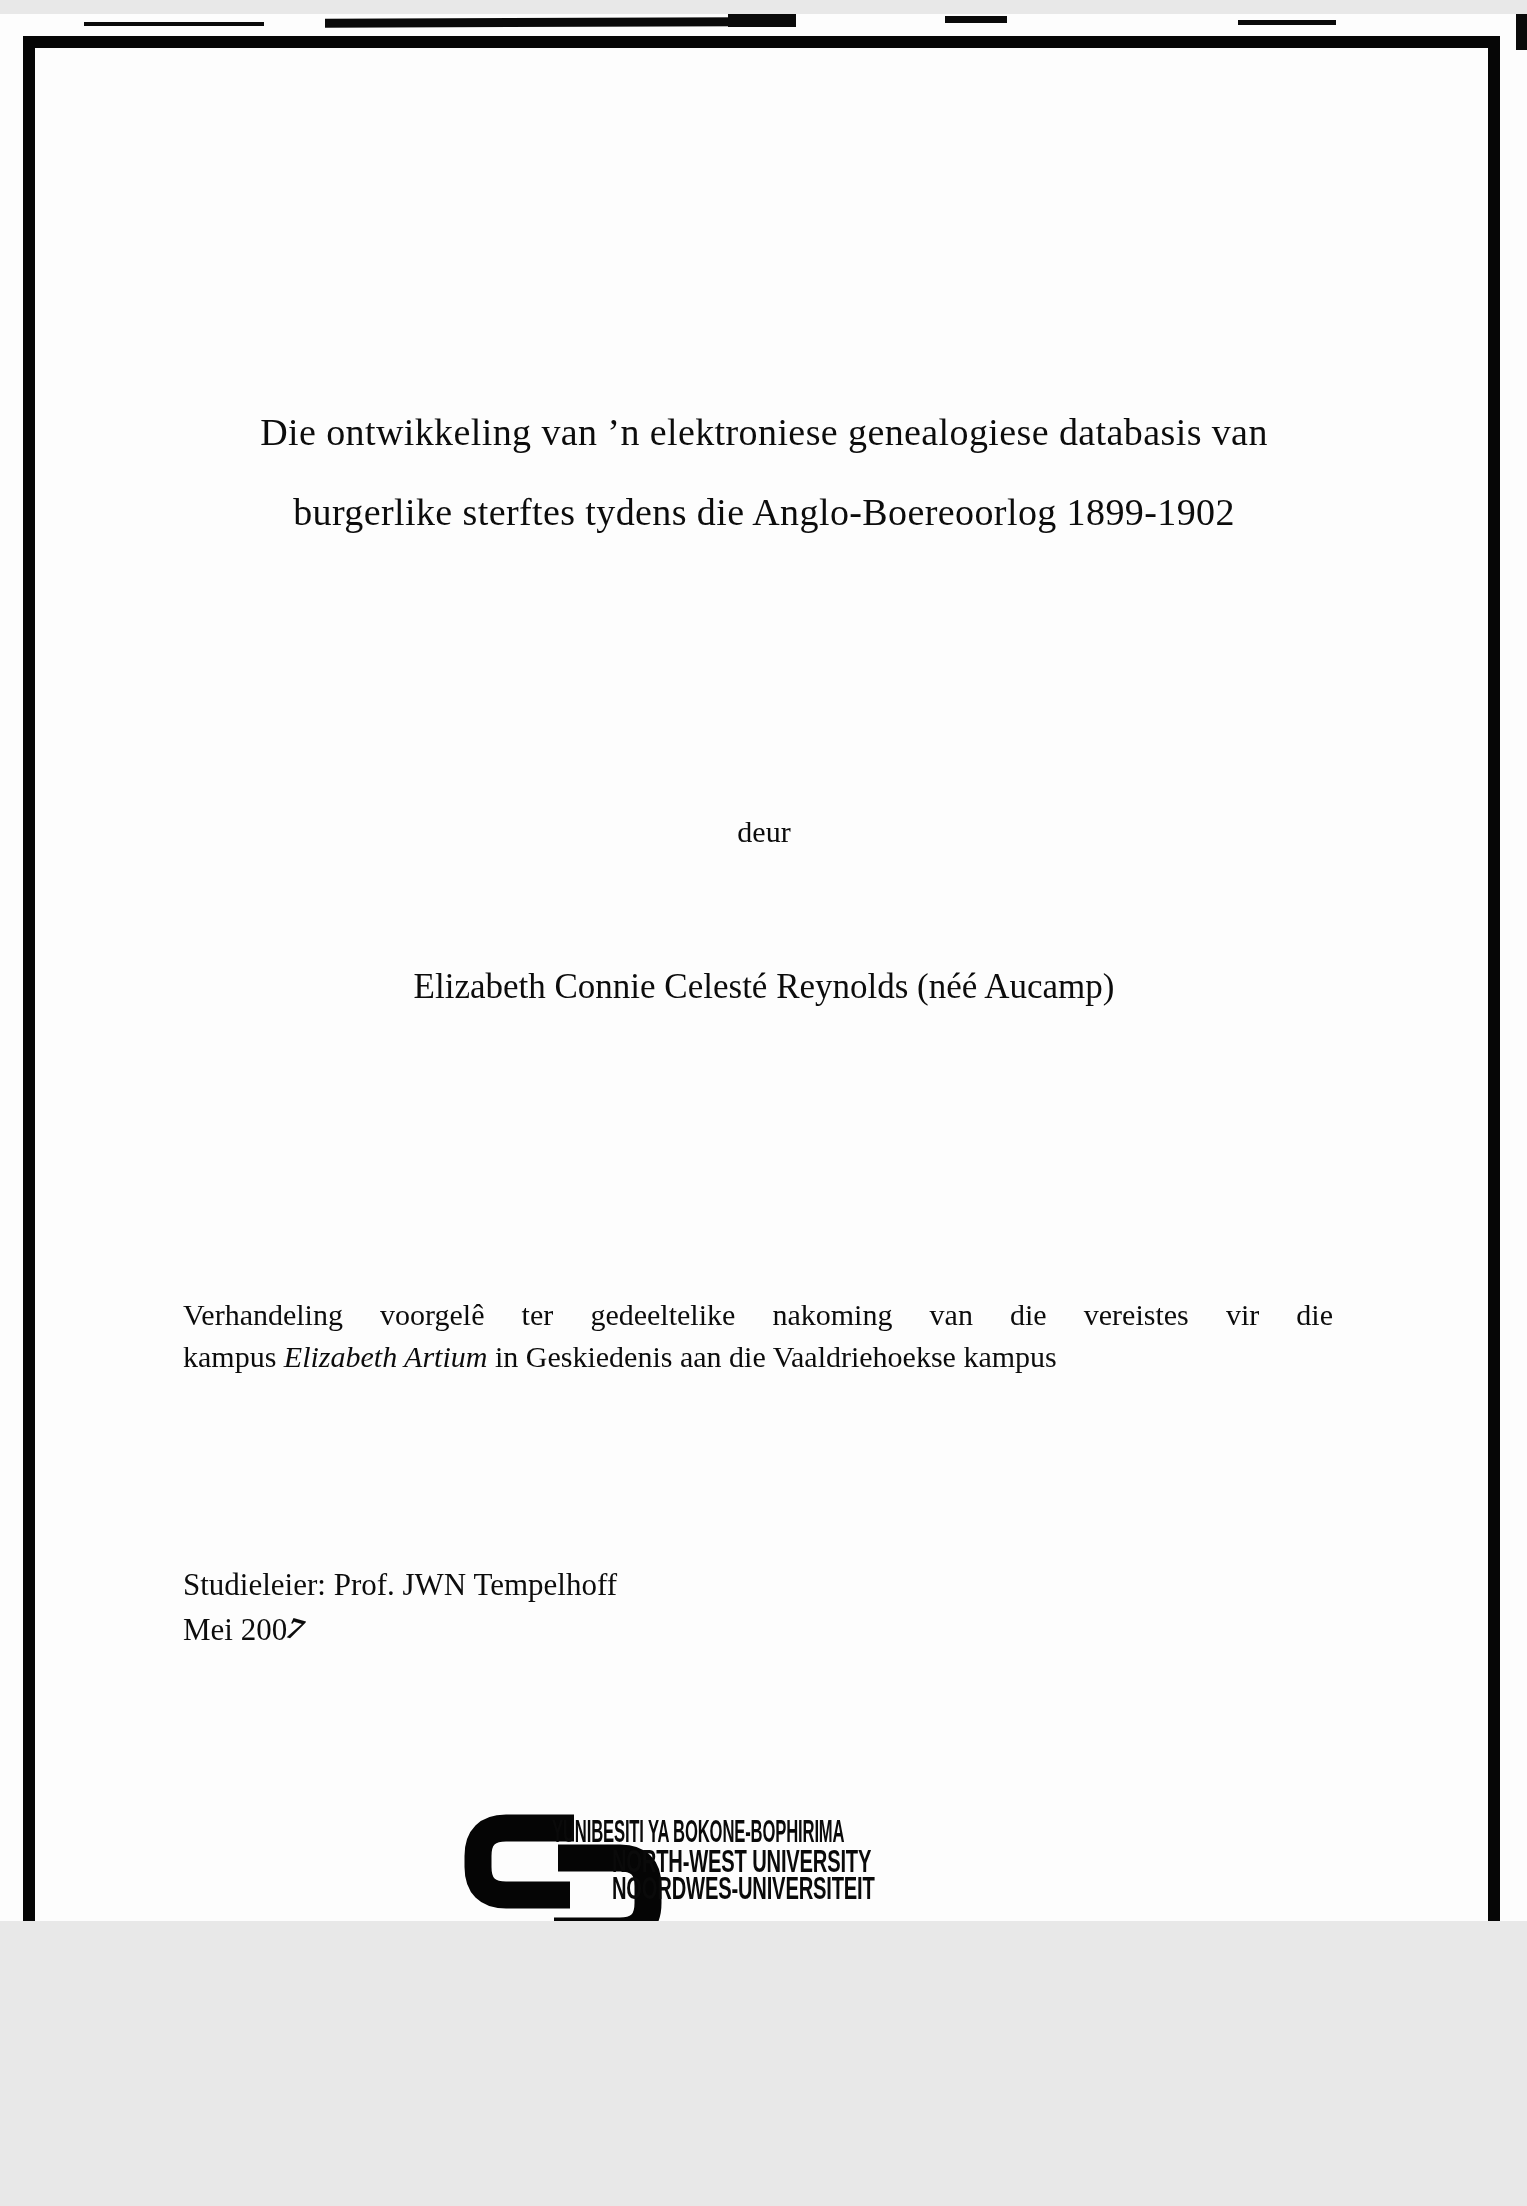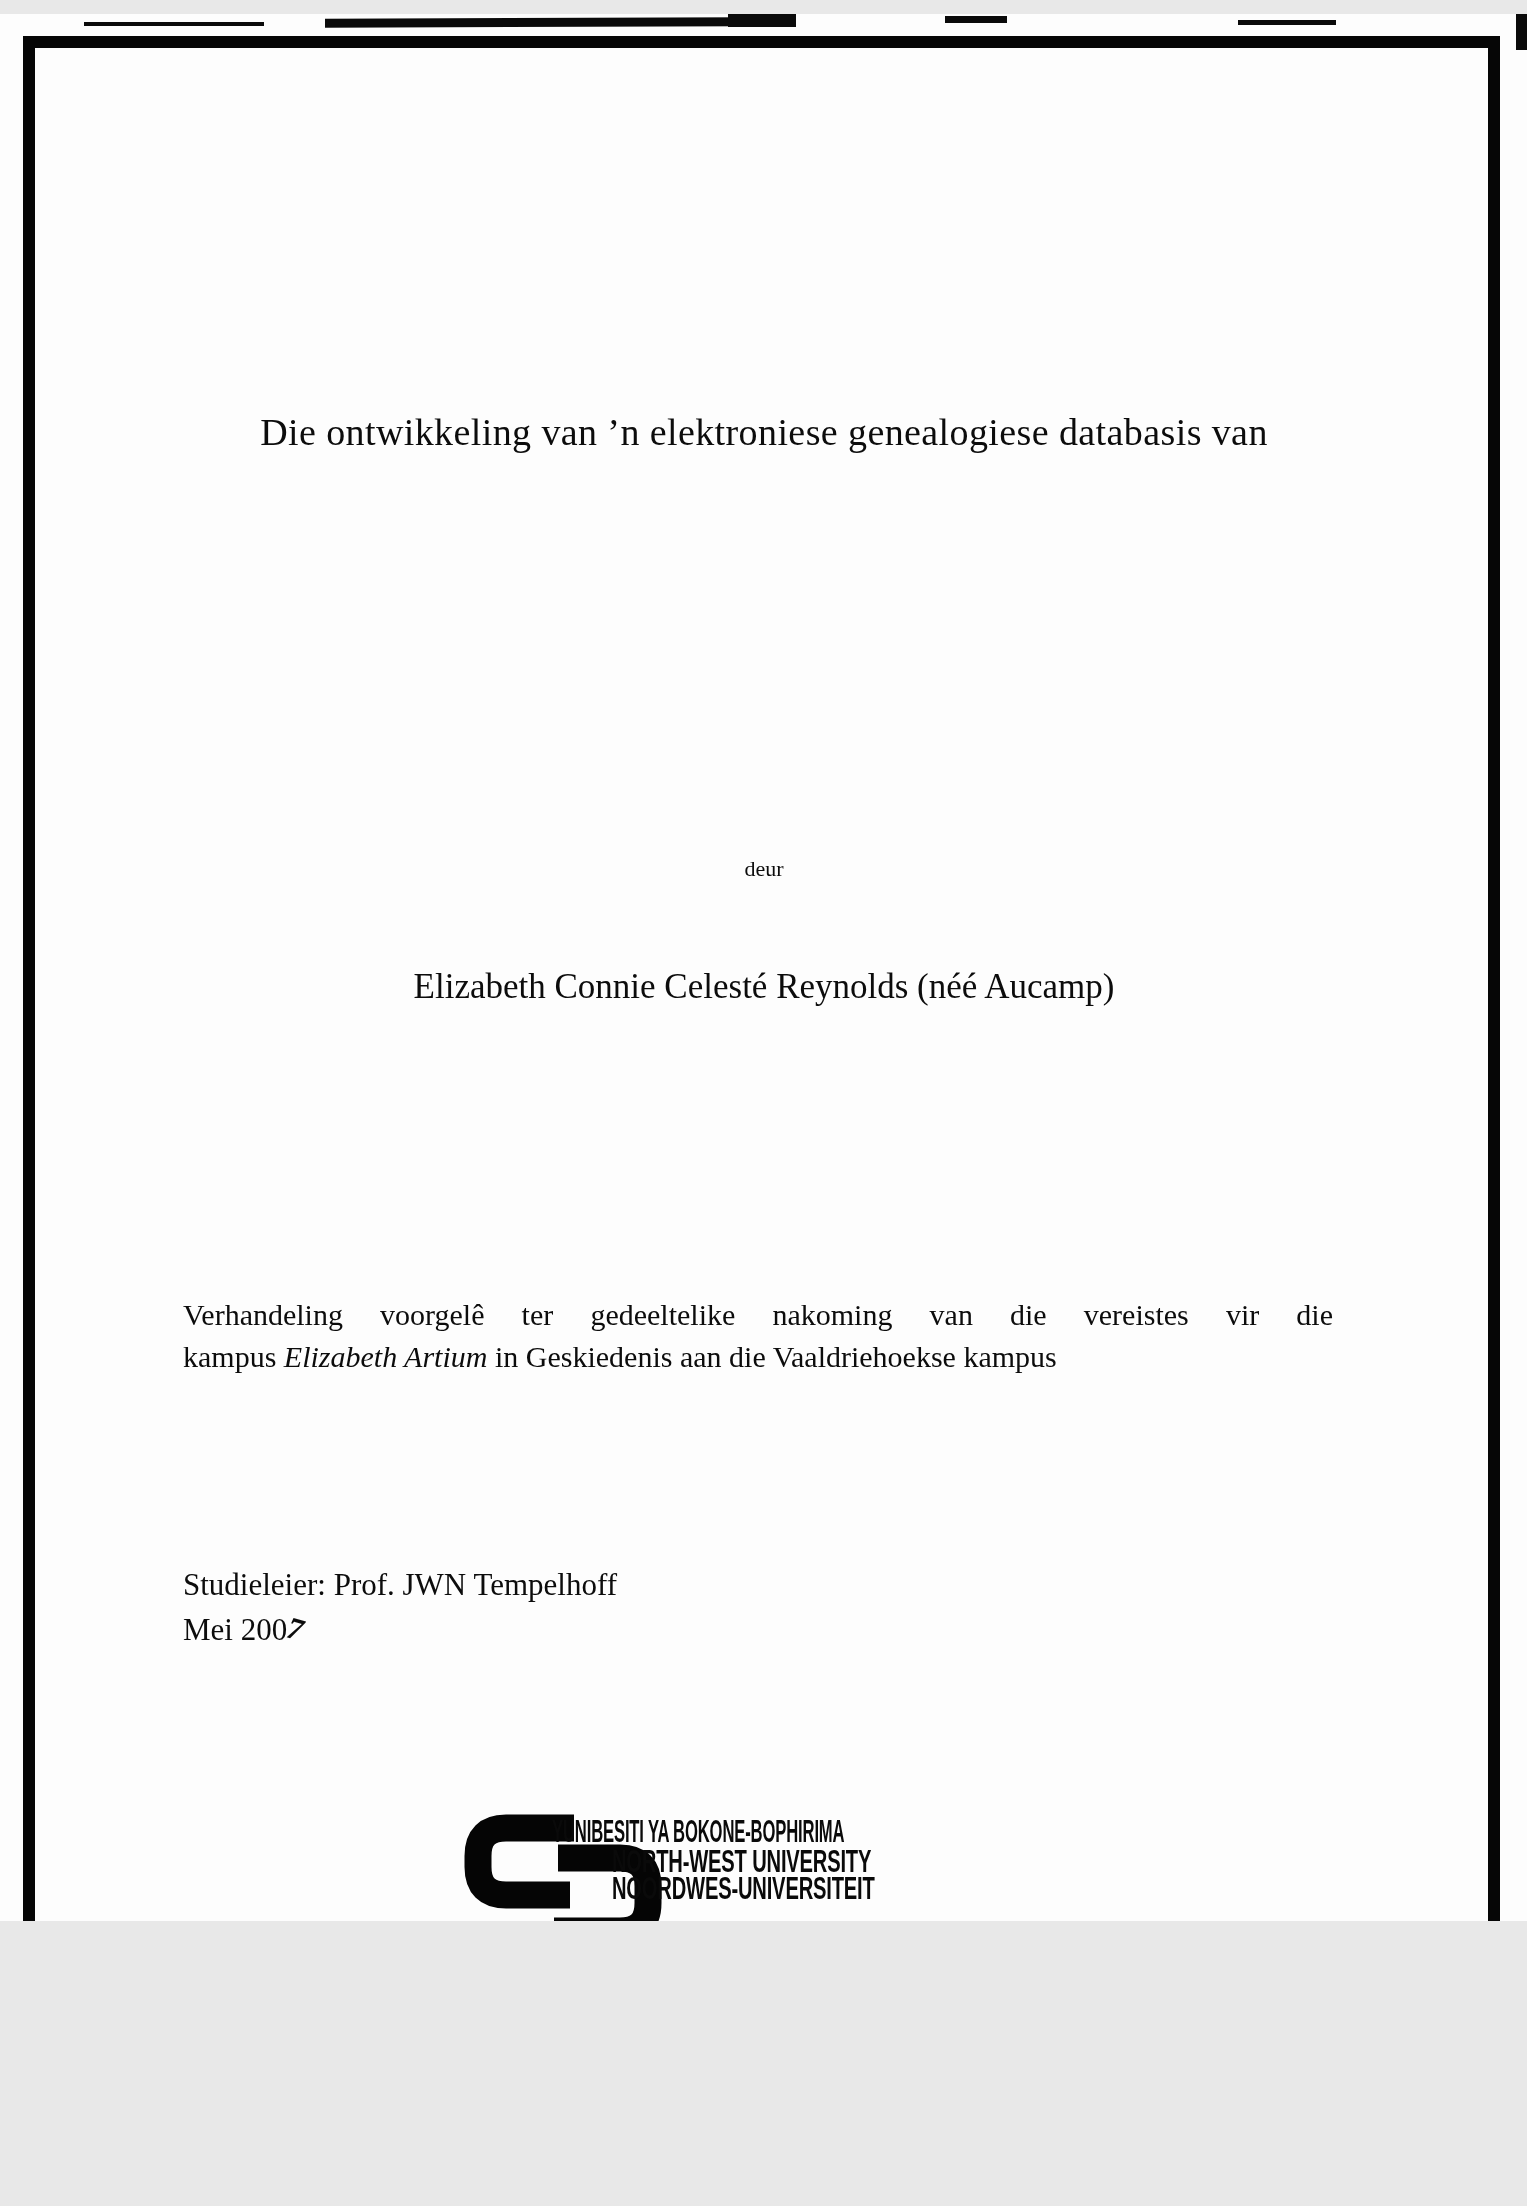--- a/index.html
+++ b/index.html
@@ -38,22 +38,22 @@
 
   .centered { position: absolute; left: 14px; width: 1500px; text-align: center; }
 
   .title {
     top: 378px;
     font-size: 38px;
     line-height: 80px;
     letter-spacing: 0.4px;
   }
   .byline {
-    top: 836px;
-    font-size: 22px;
+    top: 799px;
+    font-size: 30px;
     line-height: 38px;
   }
   .author {
     top: 952px;
     font-size: 35px;
     line-height: 42px;
   }
   .statement {
     position: absolute;
     left: 183px;
@@ -111,20 +111,21 @@
   <div class="artifact a6"></div>
   <div class="artifact a7"></div>
   <div class="artifact a8"></div>
 
   <div class="frame-outer">
     <div class="frame-inner"></div>
   </div>
 
   <div class="centered title">
     <div>Die ontwikkeling van ’n elektroniese genealogiese databasis van</div>
+    <div>burgerlike sterftes tydens die Anglo-Boereoorlog 1899-1902</div>
   </div>
 
   <div class="centered byline">deur</div>
 
   <div class="centered author">Elizabeth Connie Celesté Reynolds (néé Aucamp)</div>
 
   <div class="statement">
     <div class="just">Verhandeling voorgelê ter gedeeltelike nakoming van die vereistes vir die</div>
     <div><span>kampus </span><span class="it">Elizabeth Artium</span><span> in Geskiedenis aan die Vaaldriehoekse kampus</span></div>
   </div>

